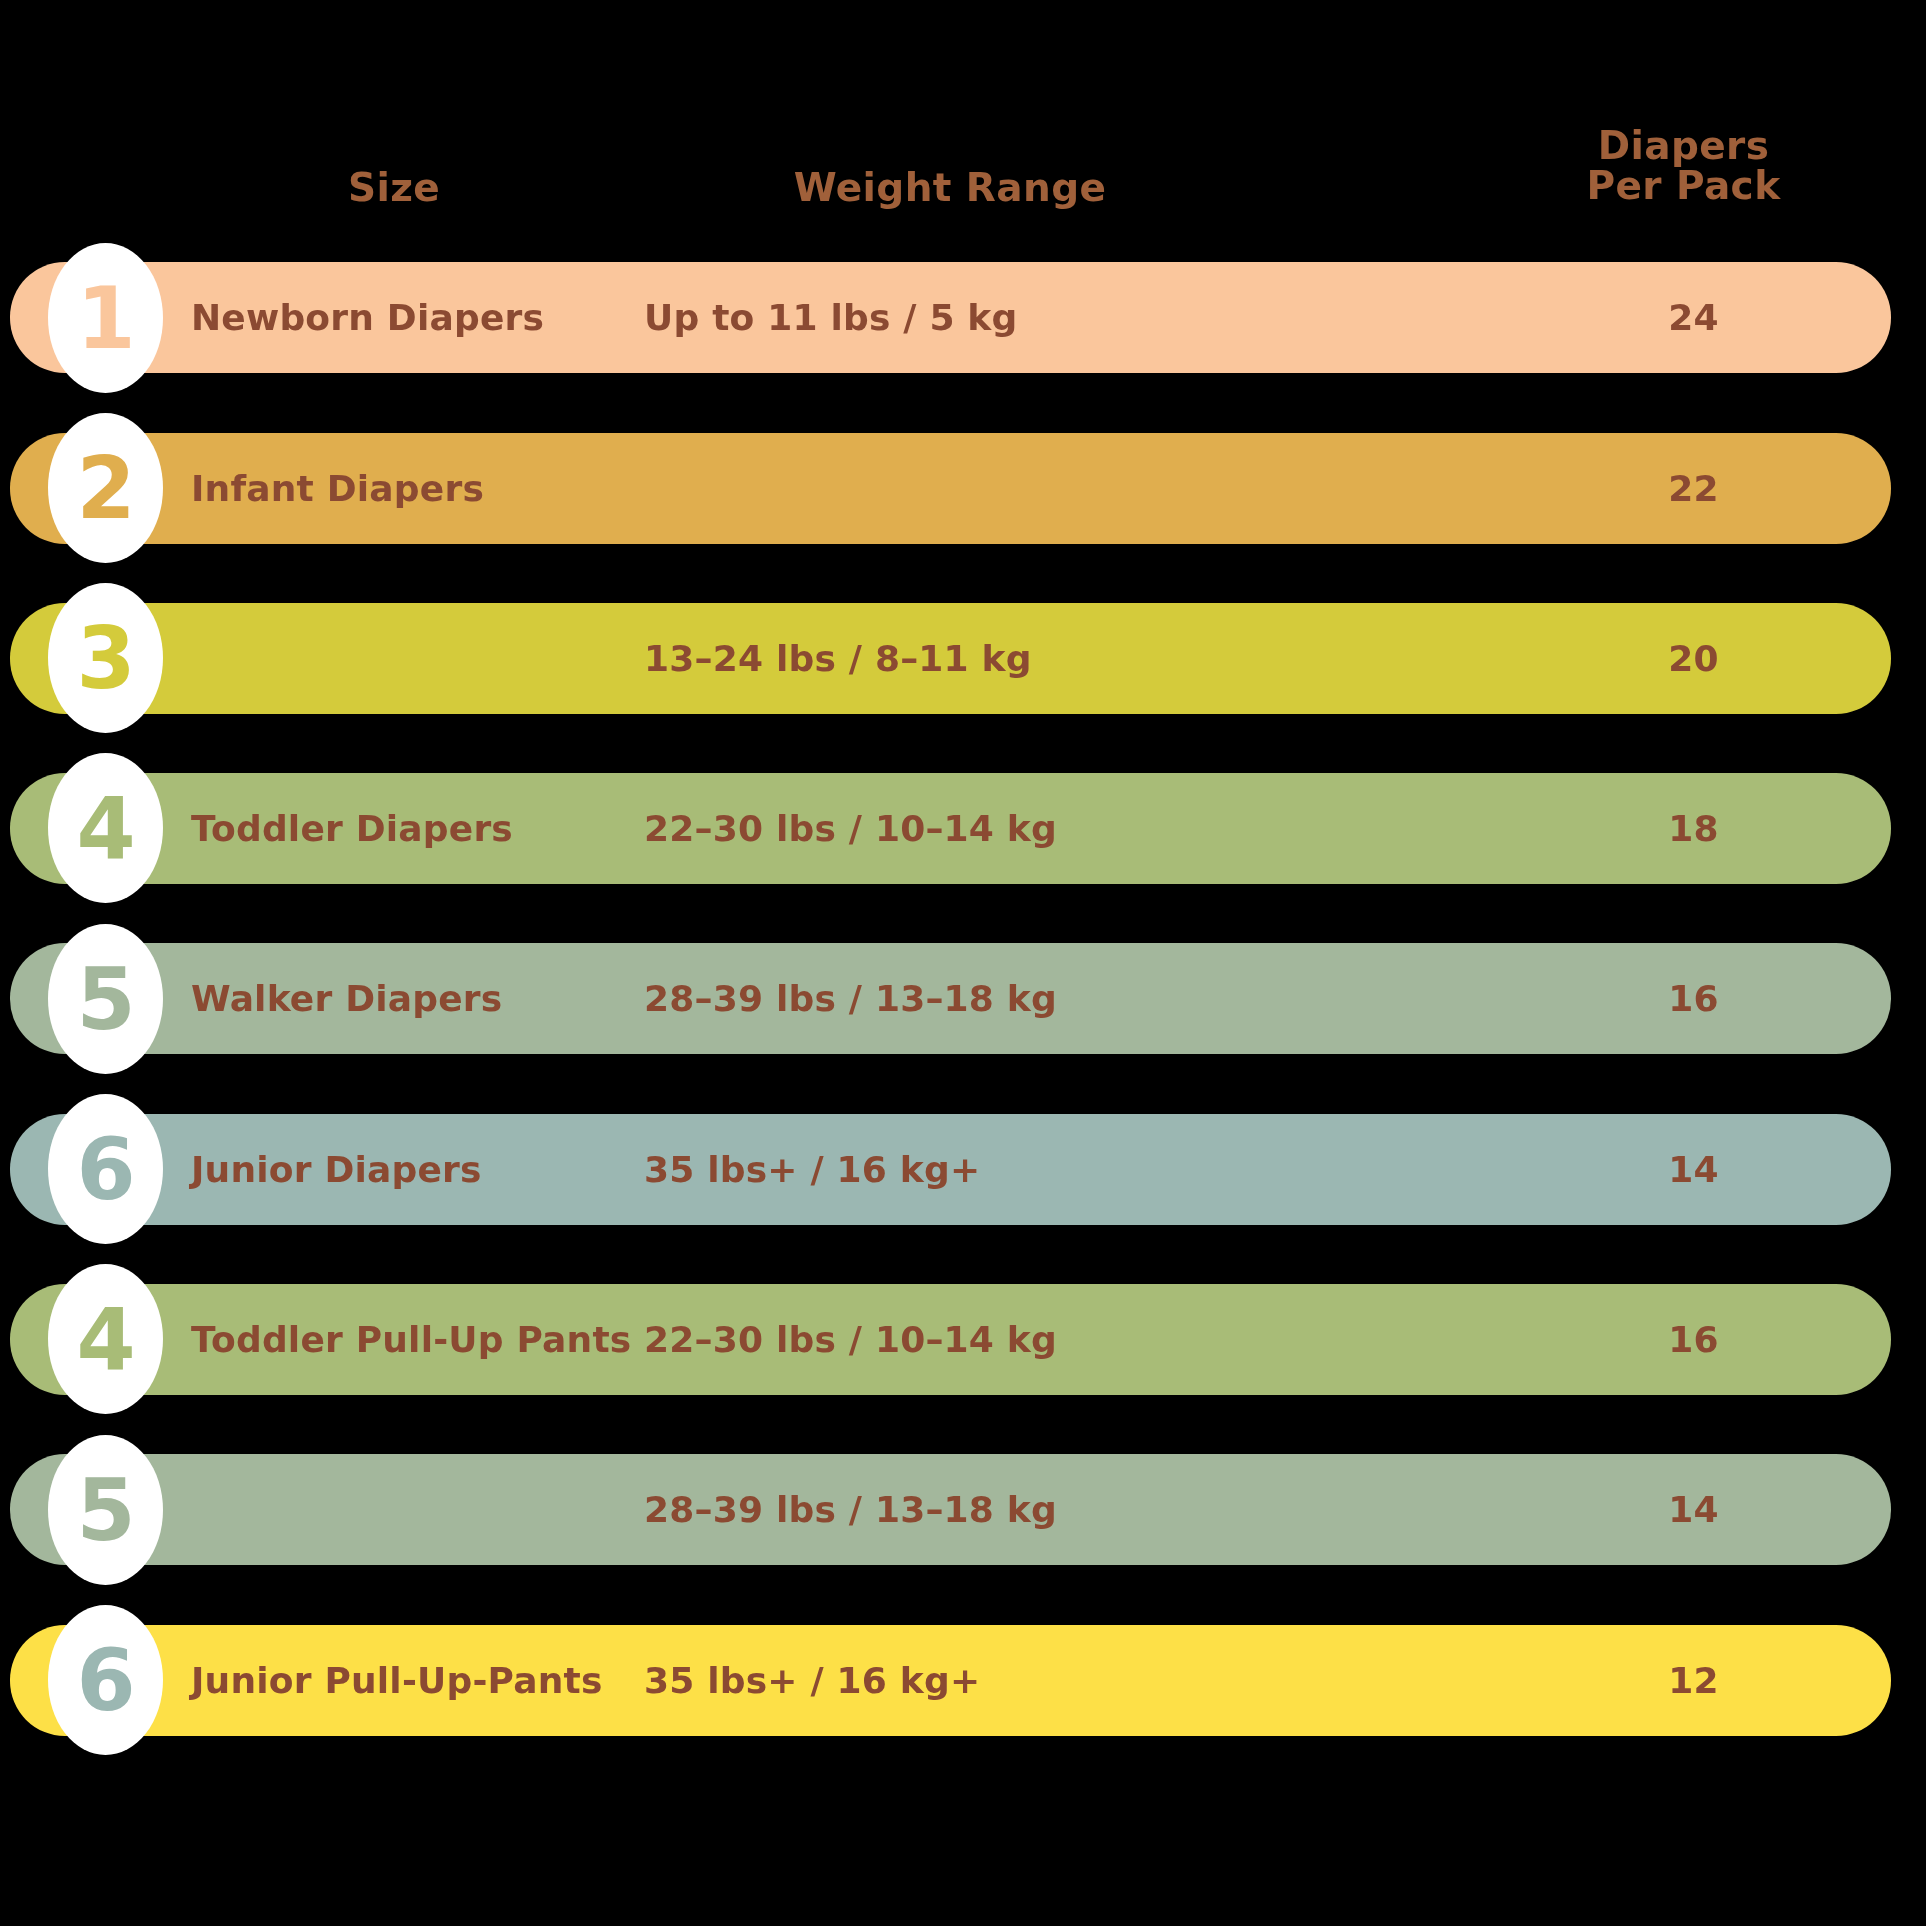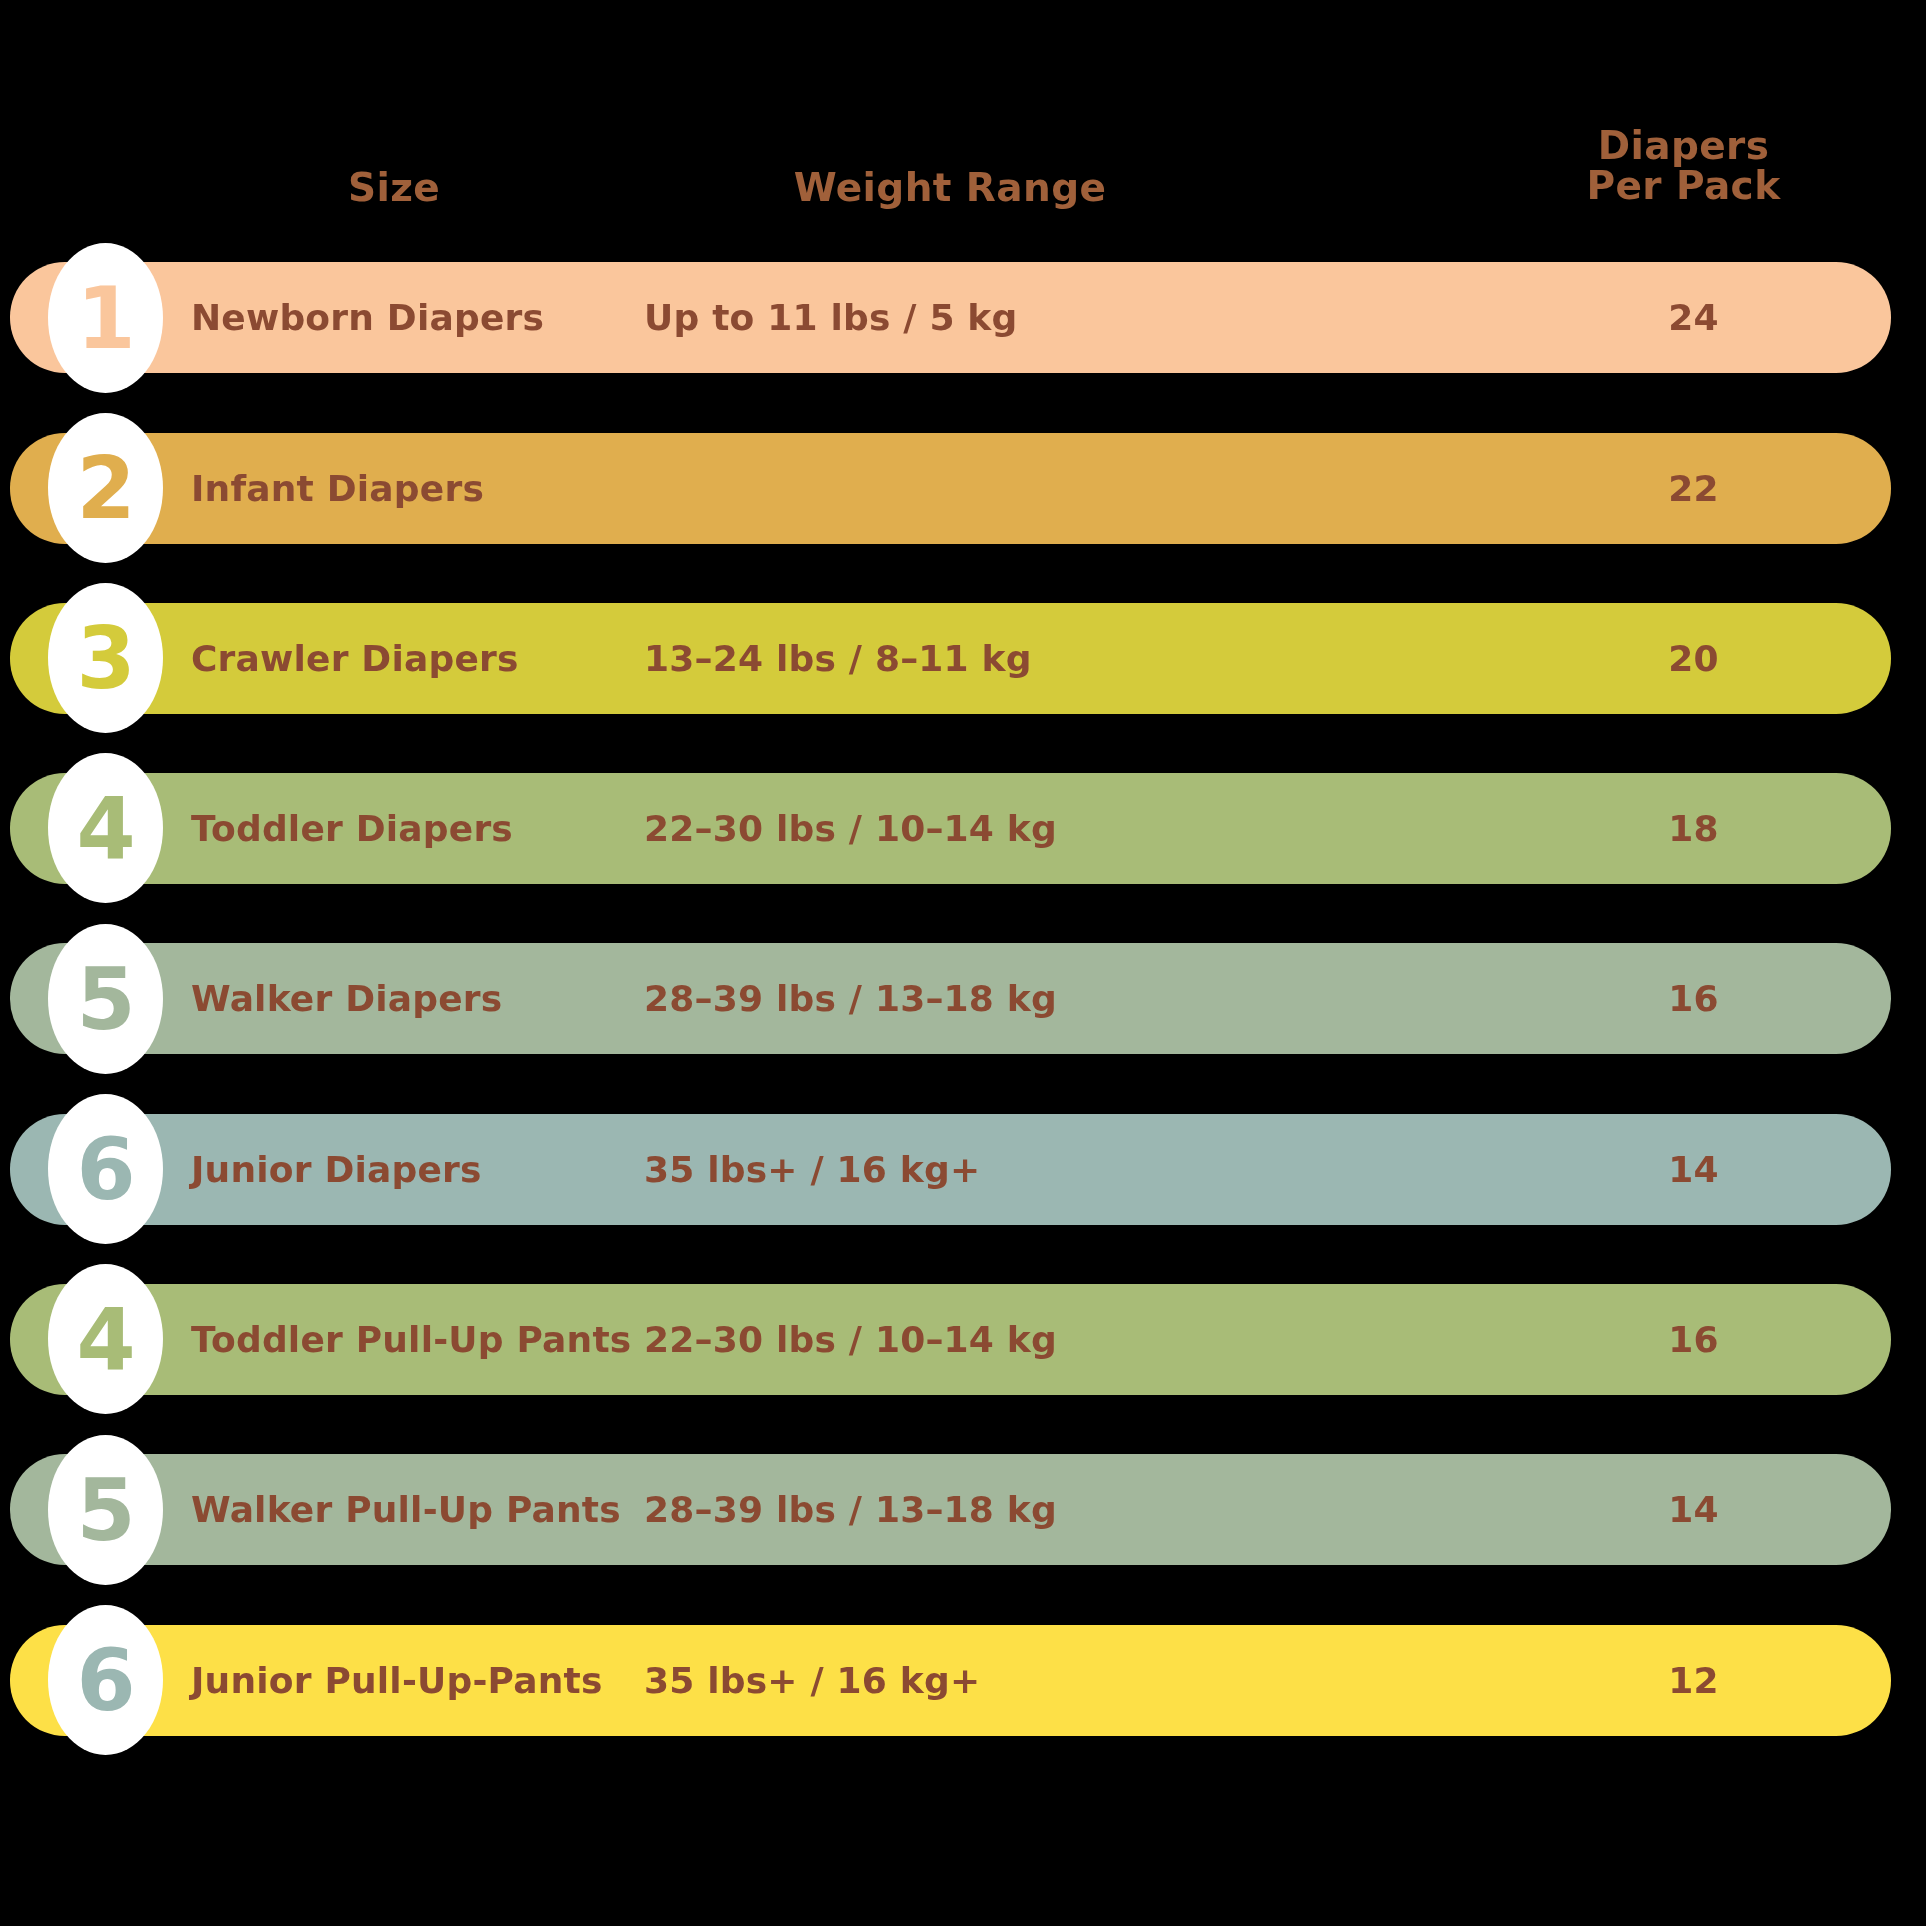--- a/index.html
+++ b/index.html
@@ -126,21 +126,20 @@
         <div class="row-inner">
           <div class="cell cell-name">Infant Diapers</div>
           <div class="cell cell-count">22</div>
         </div>
       </div>
       <div class="badge" style="top: 413px;">
         <span class="badge-num" style="color: rgb(224, 174, 78);">2</span>
       </div>
       <div class="row" style="top: 603px; background: rgb(212, 203, 59);">
         <div class="row-inner">
-          <div class="cell cell-name">Crawler Diapers</div>
           <div class="cell cell-weight">13–24 lbs / 8–11 kg</div>
           <div class="cell cell-count">20</div>
         </div>
       </div>
       <div class="badge" style="top: 583px;">
         <span class="badge-num" style="color: rgb(212, 203, 59);">3</span>
       </div>
       <div class="row" style="top: 773px; background: rgb(168, 188, 119);">
         <div class="row-inner">
           <div class="cell cell-name">Toddler Diapers</div>
@@ -176,21 +175,20 @@
           <div class="cell cell-name">Toddler Pull-Up Pants</div>
           <div class="cell cell-weight">22–30 lbs / 10–14 kg</div>
           <div class="cell cell-count">16</div>
         </div>
       </div>
       <div class="badge" style="top: 1264px;">
         <span class="badge-num" style="color: rgb(168, 188, 119);">4</span>
       </div>
       <div class="row" style="top: 1454px; background: rgb(163, 183, 156);">
         <div class="row-inner">
-          <div class="cell cell-name">Walker Pull-Up Pants</div>
           <div class="cell cell-weight">28–39 lbs / 13–18 kg</div>
           <div class="cell cell-count">14</div>
         </div>
       </div>
       <div class="badge" style="top: 1435px;">
         <span class="badge-num" style="color: rgb(163, 183, 156);">5</span>
       </div>
       <div class="row" style="top: 1625px; background: #fde047;">
         <div class="row-inner">
           <div class="cell cell-name">Junior Pull-Up-Pants</div>

